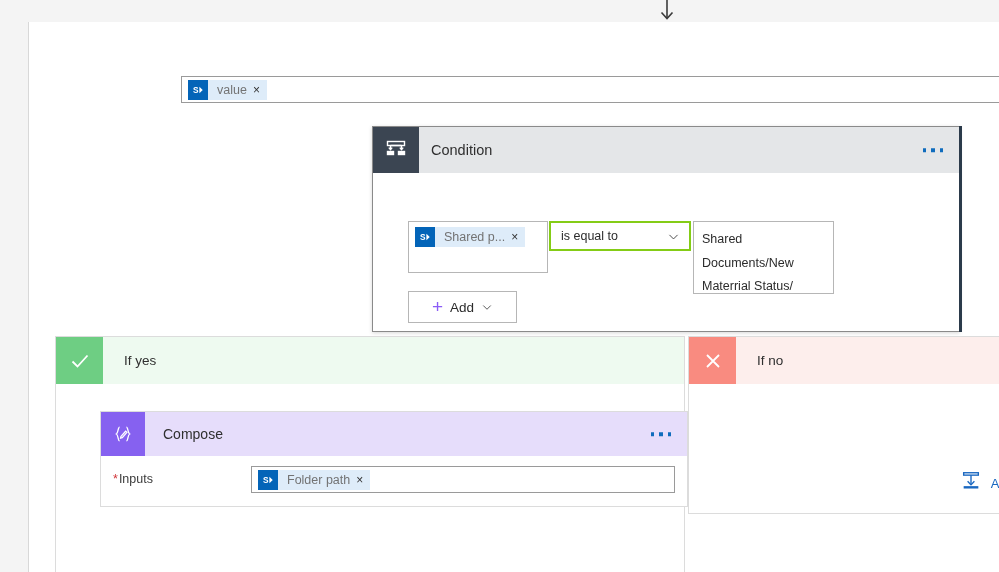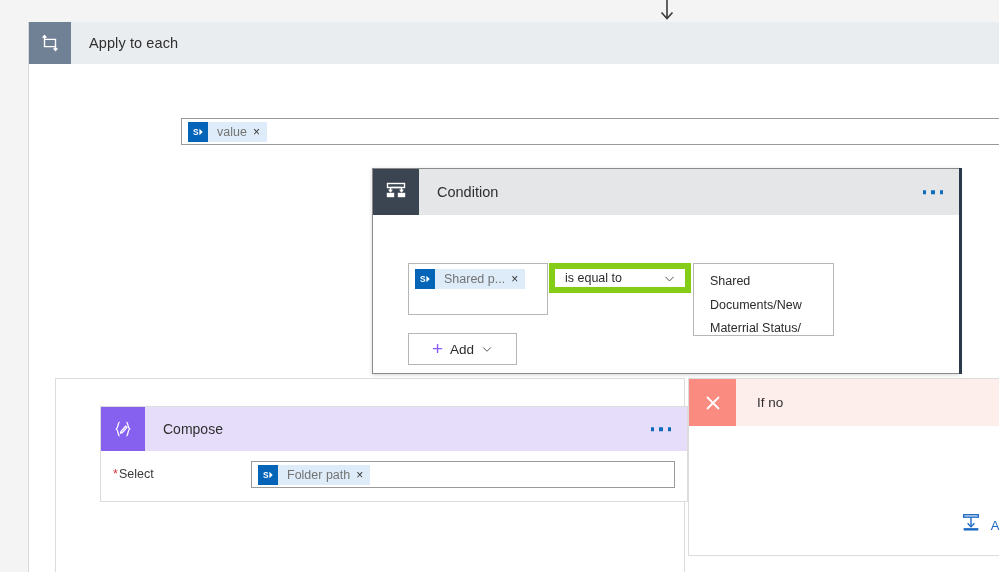--- a/index.html
+++ b/index.html
@@ -165,21 +165,21 @@
     height: 46px;
     background: #3b4552;
     display: flex;
     align-items: center;
     justify-content: center;
     flex: 0 0 auto;
   }
   .condition-title {
     font-size: 14.5px;
     color: #2f2f2f;
-    padding-left: 18px;
+    padding-left: 12px;
   }
   .ellipsis-menu {
     position: absolute;
     right: 16px;
     top: 50%;
     transform: translateY(-50%);
     display: flex;
     gap: 5px;
     cursor: pointer;
   }
@@ -206,21 +206,21 @@
     background: #fff;
     box-sizing: border-box;
     padding: 5px 0 0 6px;
   }
   .cond-operator {
     position: absolute;
     left: 176px;
     top: 48px;
     width: 142px;
     height: 30px;
-    border: 6px solid #84cc16;
+    border: 2px solid #84cc16;
     background: #fff;
     box-sizing: border-box;
     display: flex;
     align-items: center;
     justify-content: space-between;
     padding: 0 9px 0 10px;
     font-size: 12.5px;
     color: #2b2b2b;
     cursor: pointer;
   }
@@ -231,21 +231,21 @@
   }
   .cond-value {
     position: absolute;
     left: 320px;
     top: 48px;
     width: 141px;
     height: 73px;
     border: 1px solid #b6b6b6;
     background: #fff;
     box-sizing: border-box;
-    padding: 6px 8px 0 16px;
+    padding: 6px 8px 0 8px;
     font-size: 12.5px;
     color: #2b2b2b;
     line-height: 23.5px;
     overflow: hidden;
     word-break: break-word;
   }
   .add-button {
     position: absolute;
     left: 35px;
     top: 118px;
@@ -401,30 +401,20 @@
 
   <div class="connector-arrow">
     <svg width="24" height="24" viewBox="0 0 24 24" fill="none" stroke="currentColor" stroke-width="1.6">
       <path d="M12 1 V20"></path>
       <path d="M6.5 14.5 L12 20.6 L17.5 14.5" fill="none"></path>
     </svg>
   </div>
 
   <div class="apply-card">
 
-    <div class="apply-header">
-      <div class="apply-icon">
-        <svg width="22" height="22" viewBox="0 0 24 24" fill="none" stroke="#ffffff" stroke-width="1.5">
-          <path d="M6 8 H18 V16 H6 Z"></path>
-          <path d="M6 8 L6 4.5 M4 6.3 L6 4 L8 6.3"></path>
-          <path d="M18 16 L18 19.5 M16 17.7 L18 20 L20 17.7"></path>
-        </svg>
-      </div>
-      <div class="apply-title">Apply to each</div>
-    </div>
 
     <div class="apply-body">
 
 
       <div class="value-input">
         <span class="token">
           <span class="sp-icon">
             <svg width="14" height="14" viewBox="0 0 16 16">
               <text x="2.2" y="11.6" font-family="Liberation Sans, sans-serif" font-size="9.5" font-weight="bold" fill="#ffffff">S</text>
               <path d="M9.6 4.2 L13.4 8 L9.6 11.8 Z" fill="#ffffff"></path>
@@ -488,41 +478,49 @@
               <svg width="12" height="12" viewBox="0 0 16 16" fill="none" stroke="currentColor" stroke-width="1.2">
                 <path d="M3 6 L8 11 L13 6"></path>
               </svg>
             </span>
           </div>
 
         </div>
       </div>
 
       <div class="branch branch-yes">
+        <div class="branch-header yes">
+          <div class="branch-badge yes">
+            <svg width="24" height="24" viewBox="0 0 24 24" fill="none" stroke="#ffffff" stroke-width="1.8">
+              <path d="M4.5 12.5 L9.5 17.5 L19.5 6.5"></path>
+            </svg>
+          </div>
+          <div class="branch-title">If yes</div>
+        </div>
 
         <div class="branch-body">
           <div class="compose-card">
             <div class="compose-header">
               <div class="compose-icon">
                 <svg width="24" height="24" viewBox="0 0 24 24" fill="none" stroke="#ffffff" stroke-width="1.3">
                   <path d="M8.6 5.2 C6.8 5.2 7.4 11 5.4 12 C7.4 13 6.8 18.8 8.6 18.8"></path>
                   <path d="M15.4 5.2 C17.2 5.2 16.6 11 18.6 12 C16.6 13 17.2 18.8 15.4 18.8"></path>
                   <path d="M10 14.4 L14.6 9.2 L15.9 10.4 L11.3 15.6 L9.6 16 Z"></path>
                 </svg>
               </div>
               <div class="compose-title">Compose</div>
               <div class="ellipsis-menu">
                 <i></i>
                   <i></i>
                   <i></i>
               </div>
             </div>
             <div class="compose-body">
               <div class="compose-label">
-                <span class="req-star">*</span><span>Select</span>
+                <span class="req-star">*</span><span>Inputs</span>
               </div>
               <div class="compose-input">
                 <span class="token">
                   <span class="sp-icon">
                     <svg width="14" height="14" viewBox="0 0 16 16">
                       <text x="2.2" y="11.6" font-family="Liberation Sans, sans-serif" font-size="9.5" font-weight="bold" fill="#ffffff">S</text>
                       <path d="M9.6 4.2 L13.4 8 L9.6 11.8 Z" fill="#ffffff"></path>
                     </svg>
                   </span>
                   <span class="token-label">Folder path</span>

